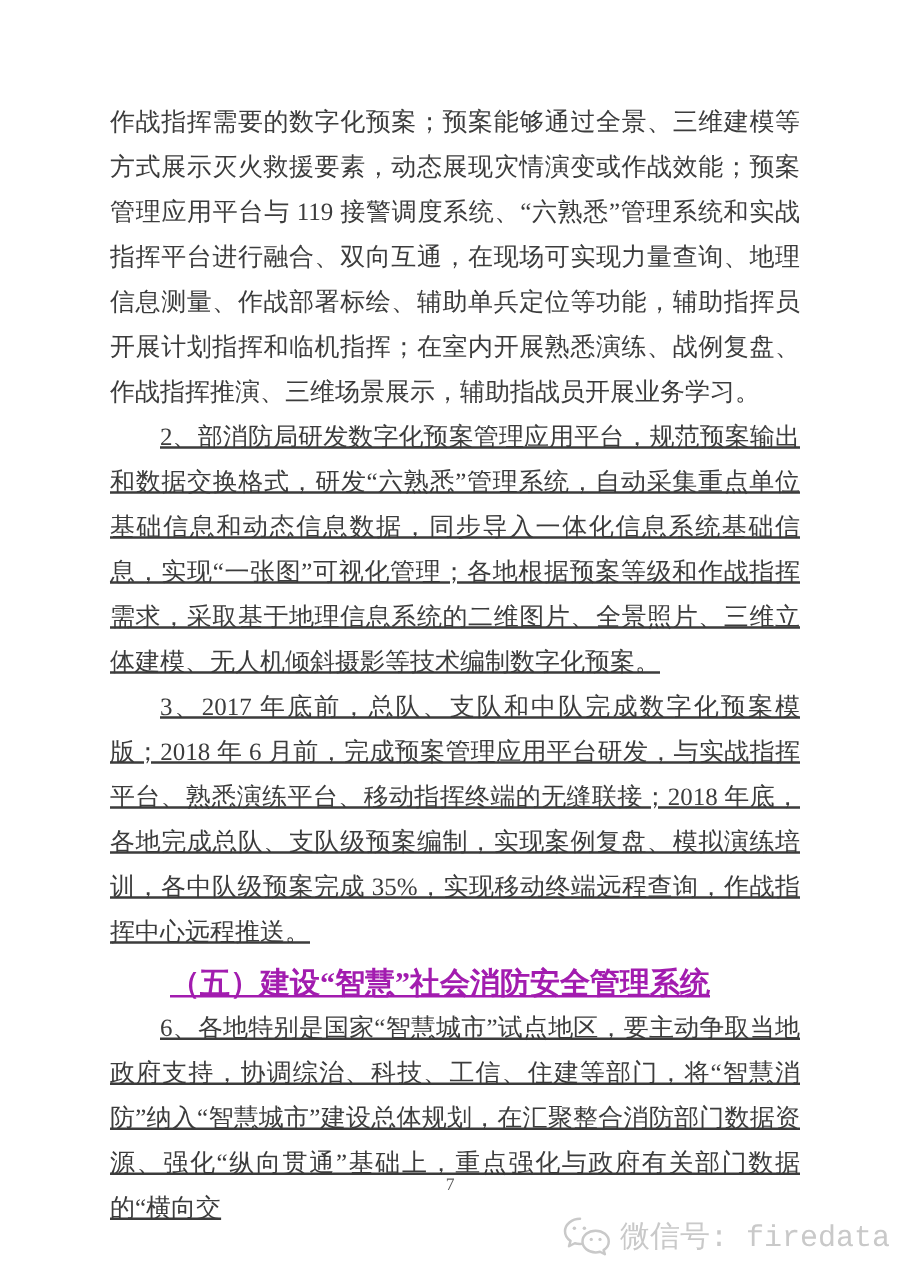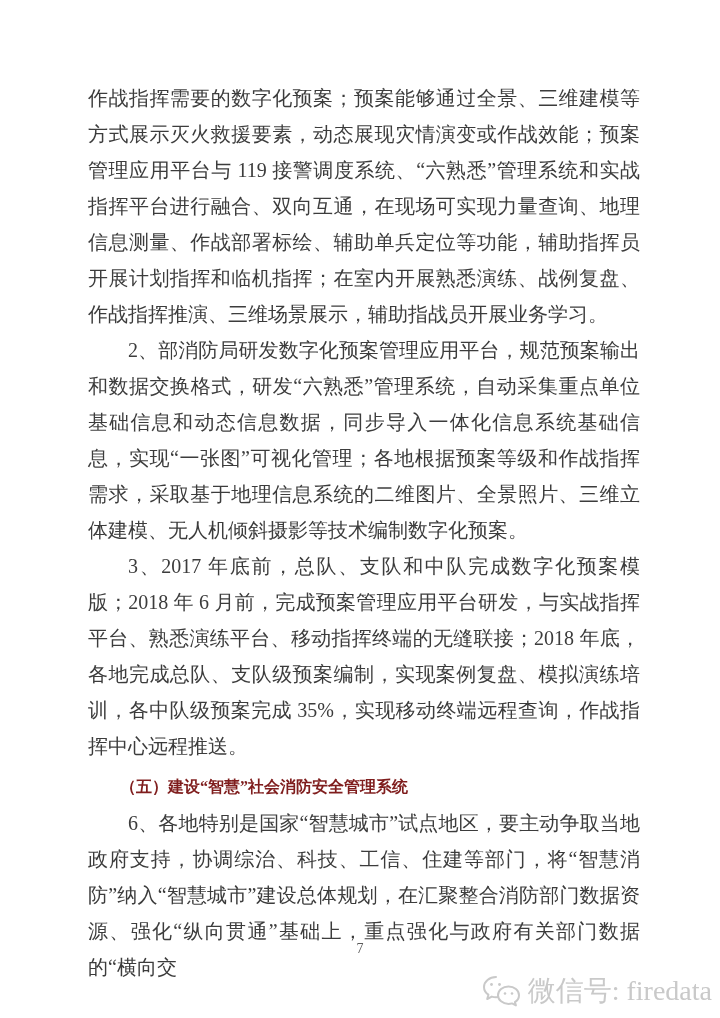--- a/index.html
+++ b/index.html
@@ -22,54 +22,55 @@
     width: 552px;
     color: #3c3c3c;
     font-size: 20px;
     line-height: 36px;
     text-align: justify;
     text-justify: inter-ideograph;
     word-break: break-all;
   }
   .body-text > * + * {
     margin-top: 5px;
+    text-decoration: underline;
   }
   .para {
     margin: 0;
   }
   .indent {
     text-indent: 2em;
   }
   .heading {
     margin: 5px 0 0 0;
-    font-size: 16px;
+    font-size: 24px;
     line-height: 36px;
     font-weight: 700;
     text-indent: 2em;
-    color: #7f1d1d;
+    color: #a21caf;
   }
   .page-number {
     position: absolute;
     left: 0;
     right: 0;
     top: 941px;
     text-align: center;
     font-size: 14px;
     color: #5a5a5a;
   }
   .watermark {
     position: absolute;
     right: 8px;
     top: 972px;
     display: flex;
     align-items: center;
     gap: 7px;
     color: #c9c9c9;
-    font-size: 28px;
-    font-family: Liberation Serif, serif;
+    font-size: 24px;
+    font-family: Liberation Mono, monospace;
     text-shadow: 0.5px 0.5px 0 #ffffff;
   }
   .wicon {
     display: inline-flex;
     align-items: center;
   }
 </style>
 </head>
 <body>
 

